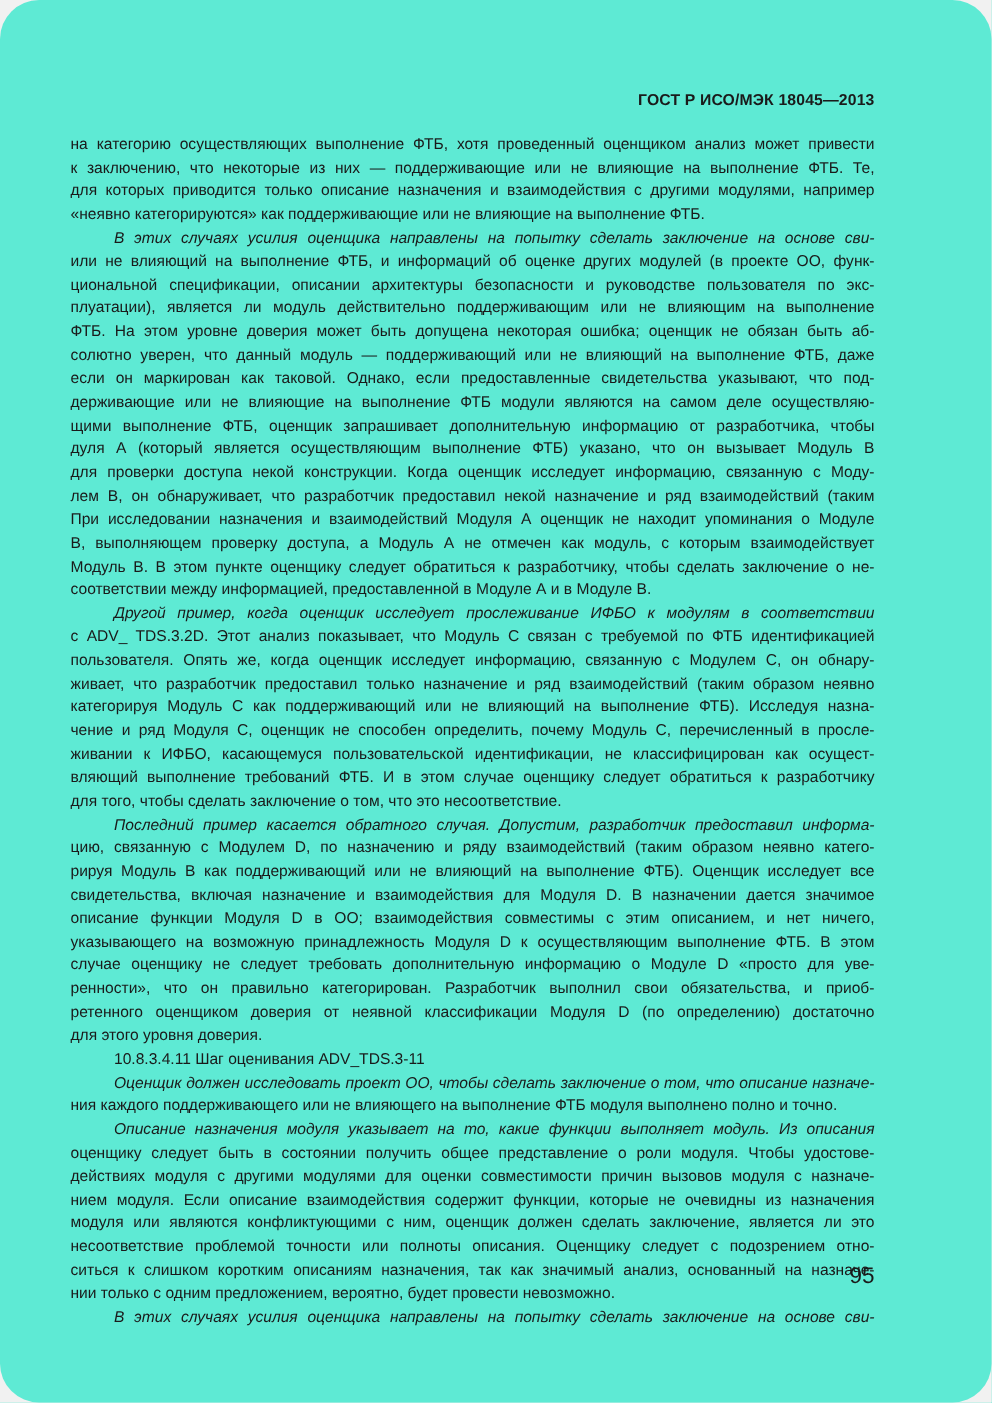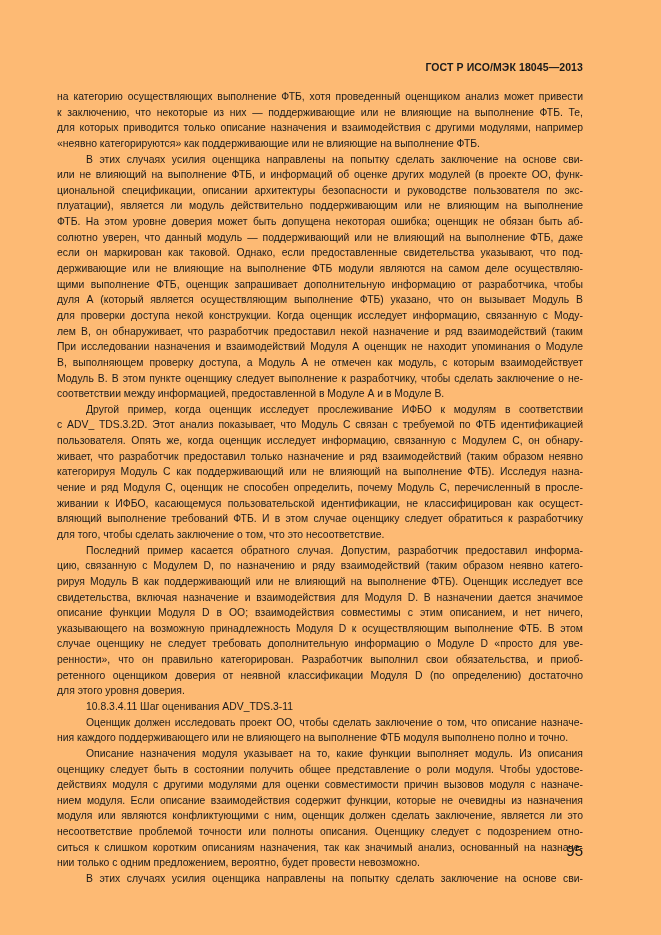--- a/index.html
+++ b/index.html
@@ -12,21 +12,22 @@
       height: 935px;
       position: relative;
       overflow: hidden;
       font-family: "Liberation Sans", sans-serif;
       color: #1a1a1a;
     }
     .page {
       position: absolute;
       left: 0; top: 0;
       width: 661px; height: 935px;
-      background: #fdba74;
+      background: #5eead4;
+      border-radius: 26px;
     }
     .header {
       position: absolute;
       top: 61px;
       right: 78px;
       font-size: 10.5px;
       font-weight: bold;
       letter-spacing: 0.1px;
     }
     .body-text {
@@ -36,27 +37,27 @@
       width: 536px;
       font-size: 10.4px;
       line-height: 15.65px;
     }
     .line {
       display: block;
       white-space: nowrap;
       text-align: justify;
       text-align-last: justify;
       height: 15.65px;
-      margin-left: 10px;
     }
     .line.last {
       text-align-last: left;
     }
     .line.indent {
       padding-left: 29px;
+      font-style: italic;
     }
     .line.heading {
       padding-left: 29px;
       font-weight: normal;
       text-align-last: left;
     }
     .page-number {
       position: absolute;
       top: 842px;
       right: 78px;
@@ -80,21 +81,21 @@
       <span class="line">ФТБ. На этом уровне доверия может быть допущена некоторая ошибка; оценщик не обязан быть аб-</span>
       <span class="line">солютно уверен, что данный модуль — поддерживающий или не влияющий на выполнение ФТБ, даже</span>
       <span class="line">если он маркирован как таковой. Однако, если предоставленные свидетельства указывают, что под-</span>
       <span class="line">держивающие или не влияющие на выполнение ФТБ модули являются на самом деле осуществляю-</span>
       <span class="line">щими выполнение ФТБ, оценщик запрашивает дополнительную информацию от разработчика, чтобы</span>
       <span class="line">дуля А (который является осуществляющим выполнение ФТБ) указано, что он вызывает Модуль В</span>
       <span class="line">для проверки доступа некой конструкции. Когда оценщик исследует информацию, связанную с Моду-</span>
       <span class="line">лем В, он обнаруживает, что разработчик предоставил некой назначение и ряд взаимодействий (таким</span>
       <span class="line">При исследовании назначения и взаимодействий Модуля А оценщик не находит упоминания о Модуле</span>
       <span class="line">В, выполняющем проверку доступа, а Модуль А не отмечен как модуль, с которым взаимодействует</span>
-      <span class="line">Модуль В. В этом пункте оценщику следует выполнение к разработчику, чтобы сделать заключение о не-</span>
+      <span class="line">Модуль В. В этом пункте оценщику следует обратиться к разработчику, чтобы сделать заключение о не-</span>
       <span class="line last">соответствии между информацией, предоставленной в Модуле А и в Модуле В.</span>
       <span class="line indent">Другой пример, когда оценщик исследует прослеживание ИФБО к модулям в соответствии</span>
       <span class="line">с ADV_ TDS.3.2D. Этот анализ показывает, что Модуль С связан с требуемой по ФТБ идентификацией</span>
       <span class="line">пользователя. Опять же, когда оценщик исследует информацию, связанную с Модулем С, он обнару-</span>
       <span class="line">живает, что разработчик предоставил только назначение и ряд взаимодействий (таким образом неявно</span>
       <span class="line">категорируя Модуль С как поддерживающий или не влияющий на выполнение ФТБ). Исследуя назна-</span>
       <span class="line">чение и ряд Модуля С, оценщик не способен определить, почему Модуль С, перечисленный в просле-</span>
       <span class="line">живании к ИФБО, касающемуся пользовательской идентификации, не классифицирован как осущест-</span>
       <span class="line">вляющий выполнение требований ФТБ. И в этом случае оценщику следует обратиться к разработчику</span>
       <span class="line last">для того, чтобы сделать заключение о том, что это несоответствие.</span>

